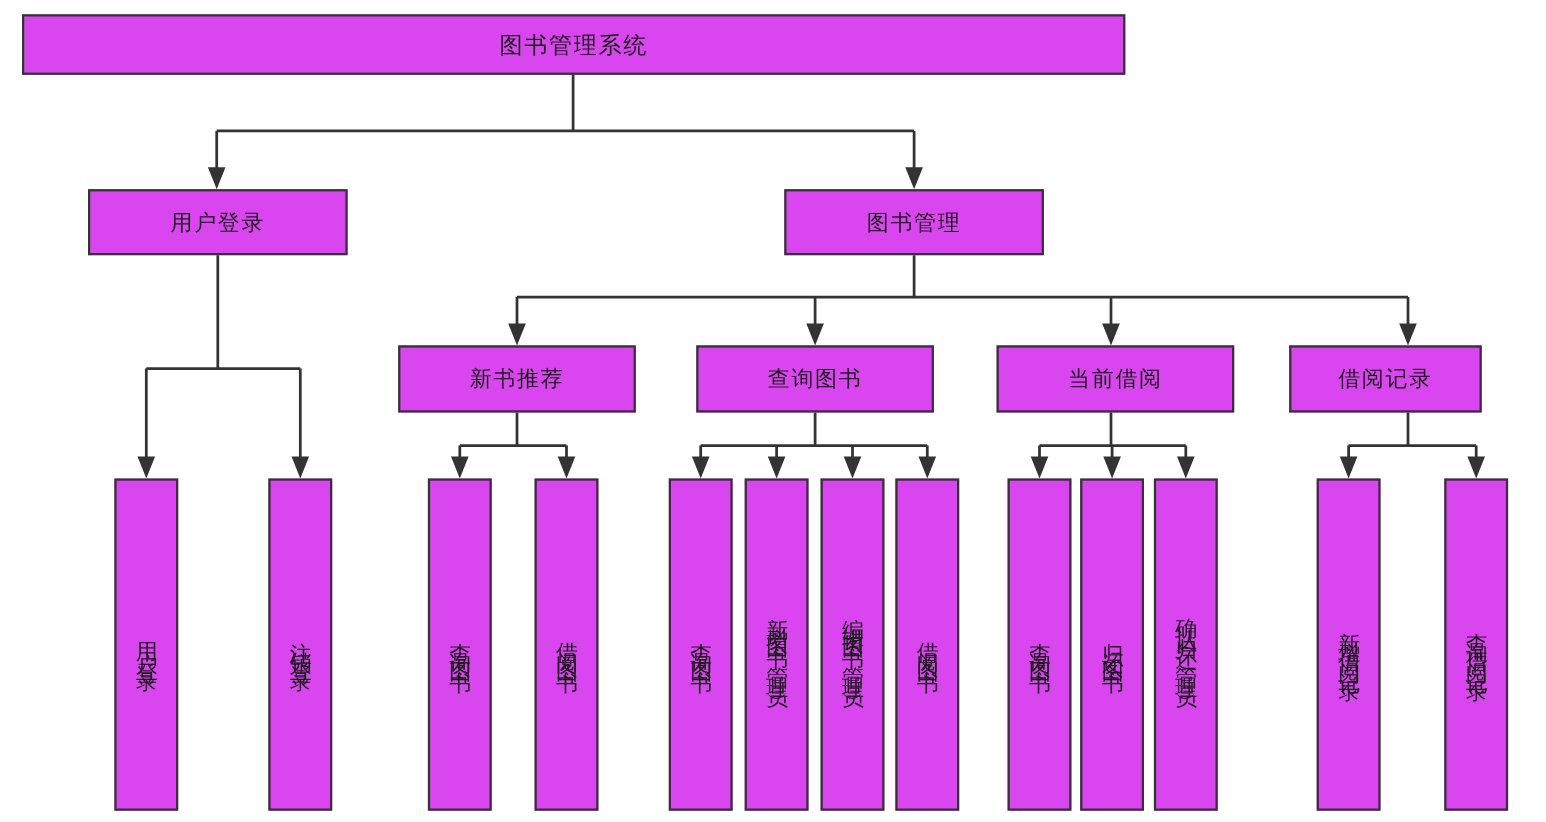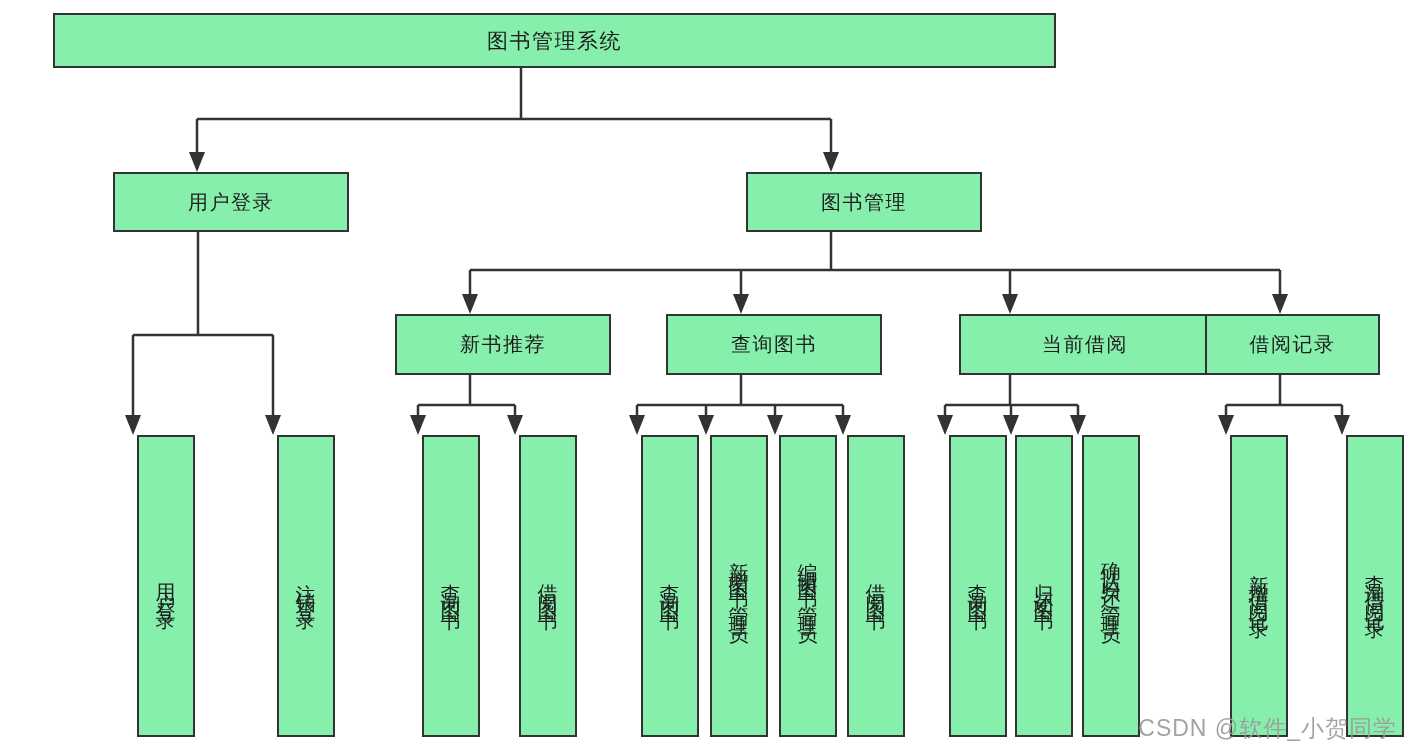--- a/index.html
+++ b/index.html
@@ -4,25 +4,24 @@
 <style>
   :root { --line:#333333; --text:#1c1c1c; --bg:#ffffff; --wm:#9b9b9b; }
   html,body { margin:0; padding:0; background:var(--bg); }
   .stage {
     position:relative; width:1405px; height:747px; background:var(--bg);
     overflow:hidden; font-family:"Liberation Sans","DejaVu Sans",sans-serif;
     color:var(--text);
   }
   #connectors { position:absolute; left:0; top:0; z-index:1; pointer-events:none; }
   .node {
-    position:absolute; box-sizing:border-box; background:#86efac;
+    position:absolute; box-sizing:border-box; background:#d946ef;
     border:2.5px solid var(--line); z-index:2;
     display:flex; align-items:center; justify-content:center;
     color:var(--text);
-    margin-left:33px;
   }
   .hnode { font-size:20px; letter-spacing:1.5px; }
   .root  { font-size:21px; }
   .vnode {
     writing-mode:vertical-rl; text-orientation:mixed;
     font-size:20px; letter-spacing:9px; line-height:1;
   }
   .watermark {
     position:absolute; right:8px; bottom:3px; z-index:5;
     font-size:23px; letter-spacing:1px; color:var(--wm); opacity:.92;
@@ -89,36 +88,35 @@
       <polygon points="1342,435 1334,415 1350,415" fill="#333333"></polygon>
     </svg>
 
   <div class="node hnode root" style="left:20px;top:13px;width:1003px;height:55px">图书管理系统</div>
 
   <div class="node hnode" style="left:80px;top:172px;width:236px;height:60px">用户登录</div>
   <div class="node hnode" style="left:362px;top:314px;width:216px;height:61px">新书推荐</div>
 
   <div class="node hnode" style="left:713px;top:172px;width:236px;height:60px">图书管理</div>
   <div class="node hnode" style="left:633px;top:314px;width:216px;height:61px">查询图书</div>
-  <div class="node hnode" style="left:926px;top:314px;width:252px;height:61px">当前借阅</div>
+  <div class="node hnode" style="left:906px;top:314px;width:216px;height:61px">当前借阅</div>
   <div class="node hnode" style="left:1172px;top:314px;width:175px;height:61px">借阅记录</div>
 
   <div class="node vnode" style="left:104px;top:435px;width:58px;height:302px">用户登录</div>
   <div class="node vnode" style="left:244px;top:435px;width:58px;height:302px">注销登录</div>
 
   <div class="node vnode" style="left:389px;top:435px;width:58px;height:302px">查询图书</div>
   <div class="node vnode" style="left:486px;top:435px;width:58px;height:302px">借阅图书</div>
 
   <div class="node vnode" style="left:608px;top:435px;width:58px;height:302px">查询图书</div>
   <div class="node vnode" style="left:677px;top:435px;width:58px;height:302px">新增图书（管理员）</div>
   <div class="node vnode" style="left:746px;top:435px;width:58px;height:302px">编辑图书（管理员）</div>
   <div class="node vnode" style="left:814px;top:435px;width:58px;height:302px">借阅图书</div>
 
   <div class="node vnode" style="left:916px;top:435px;width:58px;height:302px">查询图书</div>
   <div class="node vnode" style="left:982px;top:435px;width:58px;height:302px">归还图书</div>
   <div class="node vnode" style="left:1049px;top:435px;width:58px;height:302px">确认归还（管理员）</div>
 
   <div class="node vnode" style="left:1197px;top:435px;width:58px;height:302px">新增借阅记录</div>
   <div class="node vnode" style="left:1313px;top:435px;width:58px;height:302px">查询借阅记录</div>
 
-  <div class="watermark">CSDN @软件_小贺同学</div>
 
 </div>
 
 </body></html>

